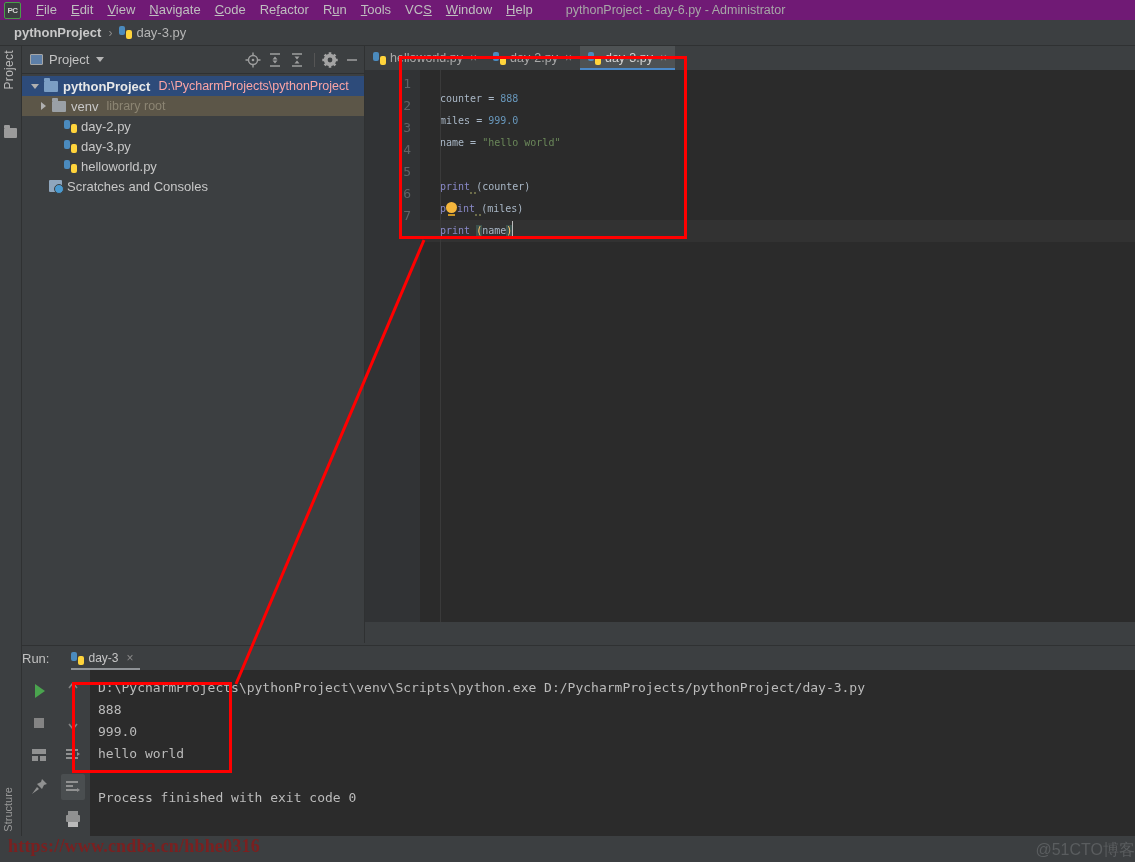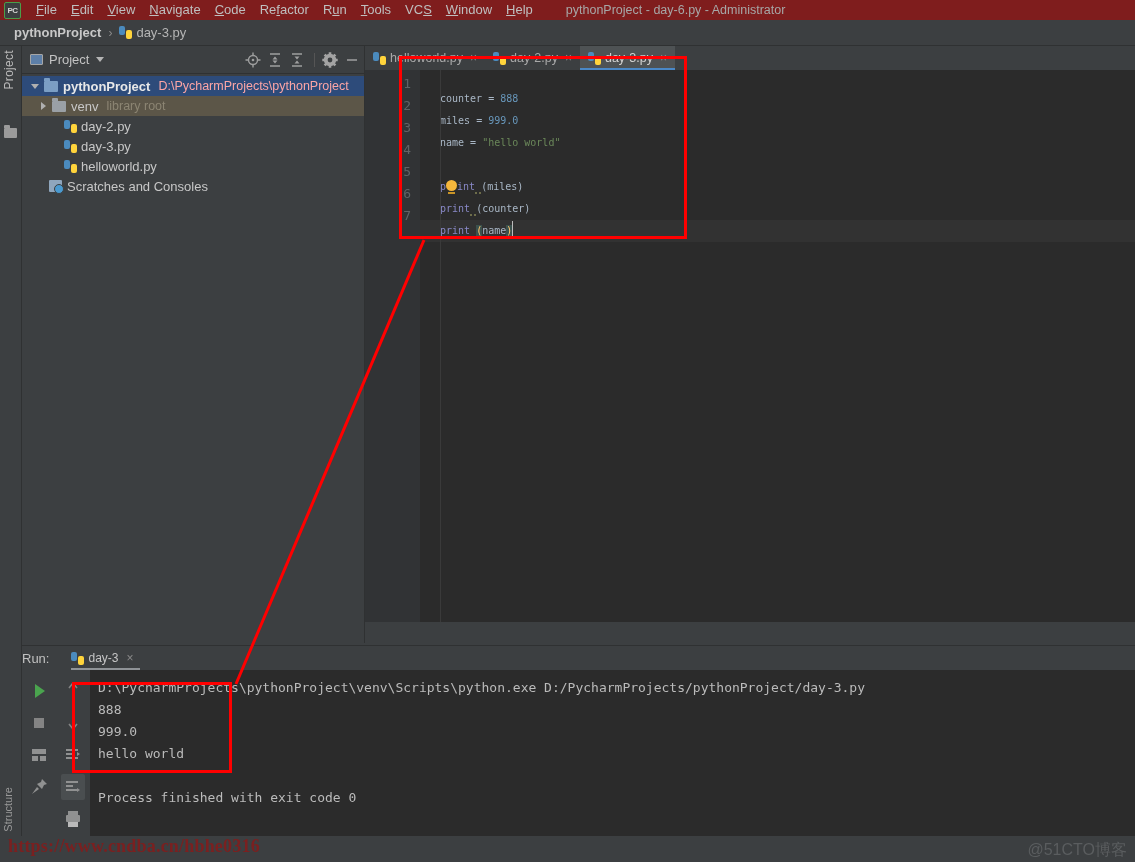--- a/index.html
+++ b/index.html
@@ -8,21 +8,21 @@
     background:#3c3f41;
     font-family:"Liberation Sans", sans-serif;
     font-size:13px;
     color:#bbbbbb;
     position:relative;
   }
 
   
   #titlebar {
     position:absolute; left:0; top:0; width:1135px; height:20px;
-    background:#7f1d1d; display:flex; align-items:center;
+    background:#701a75; display:flex; align-items:center;
   }
   #pc-logo {
     width:17px; height:17px; margin-left:4px; margin-right:8px;
     background:#3c3f41; border:1.5px solid #4a9e4a; border-radius:2px;
     color:#d6d6d6; font-size:8px; font-weight:bold;
     display:flex; align-items:center; justify-content:center;
     font-family:"Liberation Sans", sans-serif; letter-spacing:-.5px;
   }
   .menu-item {
     padding:0 7px; height:20px; line-height:20px;
@@ -240,21 +240,21 @@
   #anno-code { left:399px; top:56px; width:288px; height:183px; }
   #anno-out  { left:72px;  top:682px; width:160px; height:91px; }
   #anno-line { position:absolute; left:0; top:0; width:1135px; height:862px; pointer-events:none; }
 
   
   #wm-url {
     position:absolute; left:8px; top:836px; font-family:"Liberation Serif", serif;
     font-size:18px; color:#7a2020; font-weight:bold; letter-spacing:.2px;
   }
   #wm-cto {
-    position:absolute; right:8px; top:840px; font-size:16px; color:#5a5d5f;
+    position:absolute; right:0; top:840px; font-size:16px; color:#5a5d5f;
   }
 </style>
 </head>
 <body>
 
 <div id="titlebar">
   <div id="pc-logo">PC</div>
   <div class="menu-item"><u>F</u>ile</div>
   <div class="menu-item"><u>E</u>dit</div>
   <div class="menu-item"><u>V</u>iew</div>
@@ -395,22 +395,22 @@
       <div>5</div>
       <div>6</div>
       <div>7</div>
     </div>
     <div id="code">
       <div id="code-vgrid"></div>
       <div class="cline"><span class="tok-ident">counter</span><span class="tok-op"> = </span><span class="tok-num">888</span></div>
       <div class="cline"><span class="tok-ident">miles</span><span class="tok-op"> = </span><span class="tok-num">999.0</span></div>
       <div class="cline"><span class="tok-ident">name</span><span class="tok-op"> = </span><span class="tok-str">"hello world"</span></div>
       <div class="cline"> </div>
+      <div class="cline"><span class="tok-func">print</span><span class="squig tok-op"> </span><span class="tok-op">(counter)</span></div>
       <div class="cline"><span class="tok-func">p</span><span class="bulb"></span><span class="tok-func">int</span><span class="squig tok-op"> </span><span class="tok-op">(miles)</span></div>
-      <div class="cline"><span class="tok-func">print</span><span class="squig tok-op"> </span><span class="tok-op">(counter)</span></div>
       <div class="cline current"><span class="tok-func">print</span><span class="squig tok-op"> </span><span class="tok-paren-hl">(</span><span class="tok-op">name</span><span class="tok-paren-hl">)</span><span id="caret-inline" style="display:inline-block;width:1px;height:15px;background:#bbb;vertical-align:-2px;"></span></div>
     </div>
   </div>
 </div>
 <div id="editor-bottom-strip"></div>
 
 <div id="run-panel">
   <div id="run-header">
     <span class="runlabel">Run:</span>
     <span id="run-tab">

